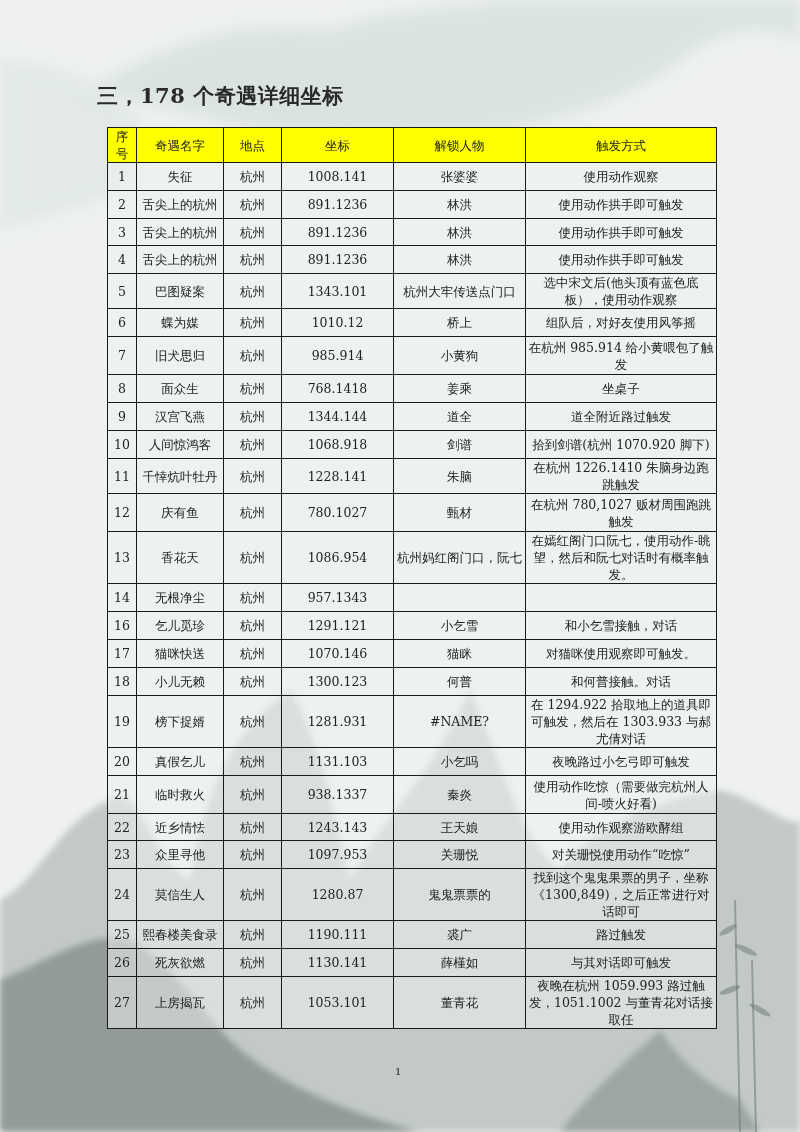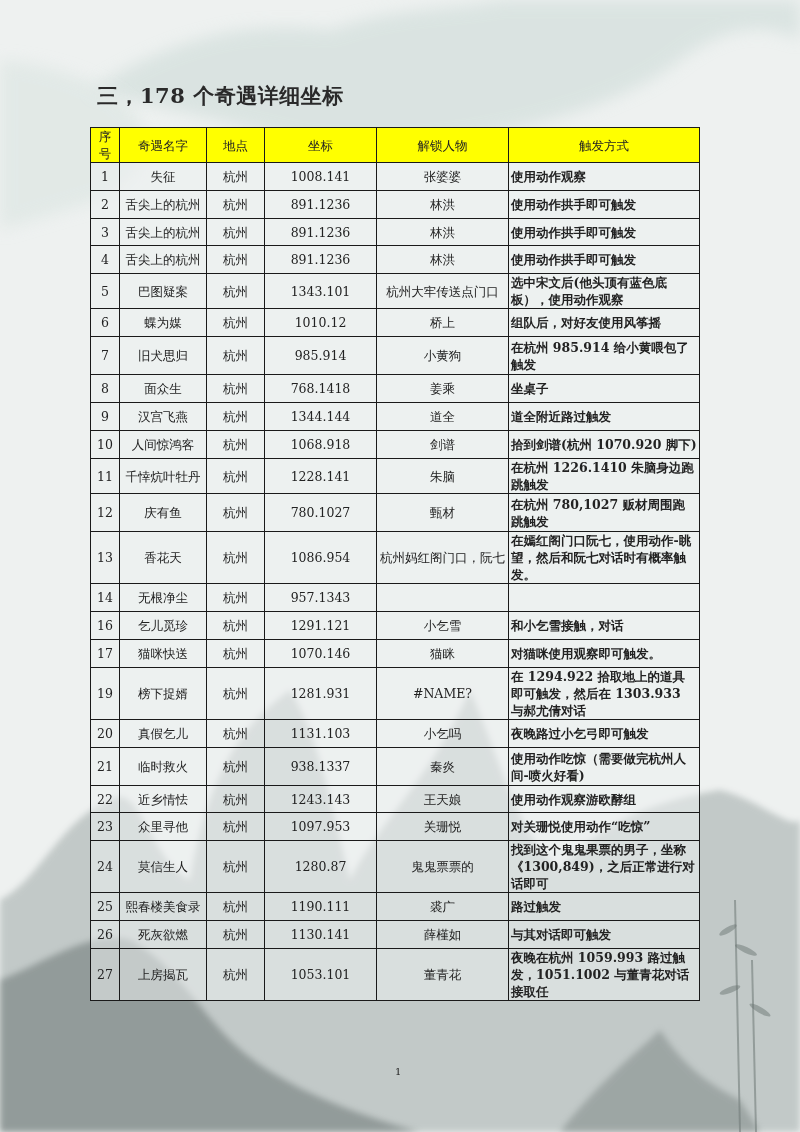--- a/index.html
+++ b/index.html
@@ -9,34 +9,34 @@
       font-family:"DejaVu Serif","Liberation Serif",serif;
       color:#222;
     }
     .bg { position:absolute; inset:0; z-index:0; }
     .title {
       position:absolute; left:97px; top:82px; margin:0;
       font-size:21px; font-weight:bold; color:#2a2a2a; letter-spacing:0.5px;
       z-index:2;
     }
     table.grid {
-      position:absolute; left:90px; top:127px; z-index:2;
+      position:absolute; left:107px; top:127px; z-index:2;
       border-collapse:collapse; table-layout:fixed; width:609px;
       font-size:12.5px;
     }
     table.grid th, table.grid td {
       border:1px solid #1a1a1a; padding:0 2px; vertical-align:middle;
       line-height:17px; overflow:hidden;
     }
     table.grid th {
       background:#ffff00; font-weight:normal; height:27px; text-align:center; color:#222;
     }
     table.grid td { background:rgba(236,240,240,0.55); }
     td.c { text-align:center; }
-    td.l { text-align:left;font-weight:bold; }
+    td.l { text-align:center; }
     .pagenum {
       position:absolute; left:395px; top:1066px; font-size:10px; z-index:2;
     }
   </style>
 </head>
 <body>
 
 <svg class="bg" width="800" height="1132" viewBox="0 0 800 1132">
   <defs>
     <filter id="blur8">
@@ -206,20 +206,28 @@
         <td class="l">和小乞雪接触，对话</td>
       </tr>
       <tr style="height: 28px; margin-left: 48px;">
         <td class="c">17</td>
         <td class="c">猫咪快送</td>
         <td class="c">杭州</td>
         <td class="c">1070.146</td>
         <td class="c">猫眯</td>
         <td class="l">对猫咪使用观察即可触发。</td>
       </tr>
+      <tr style="height: 28px;">
+        <td class="c">18</td>
+        <td class="c">小儿无赖</td>
+        <td class="c">杭州</td>
+        <td class="c">1300.123</td>
+        <td class="c">何普</td>
+        <td class="l">和何普接触。对话</td>
+      </tr>
       <tr style="height: 50px;">
         <td class="c">19</td>
         <td class="c">榜下捉婿</td>
         <td class="c">杭州</td>
         <td class="c">1281.931</td>
         <td class="c">#NAME?</td>
         <td class="l">在 1294.922 拾取地上的道具即可触发，然后在 1303.933 与郝尤倩对话</td>
       </tr>
       <tr style="height: 28px;">
         <td class="c">20</td>

